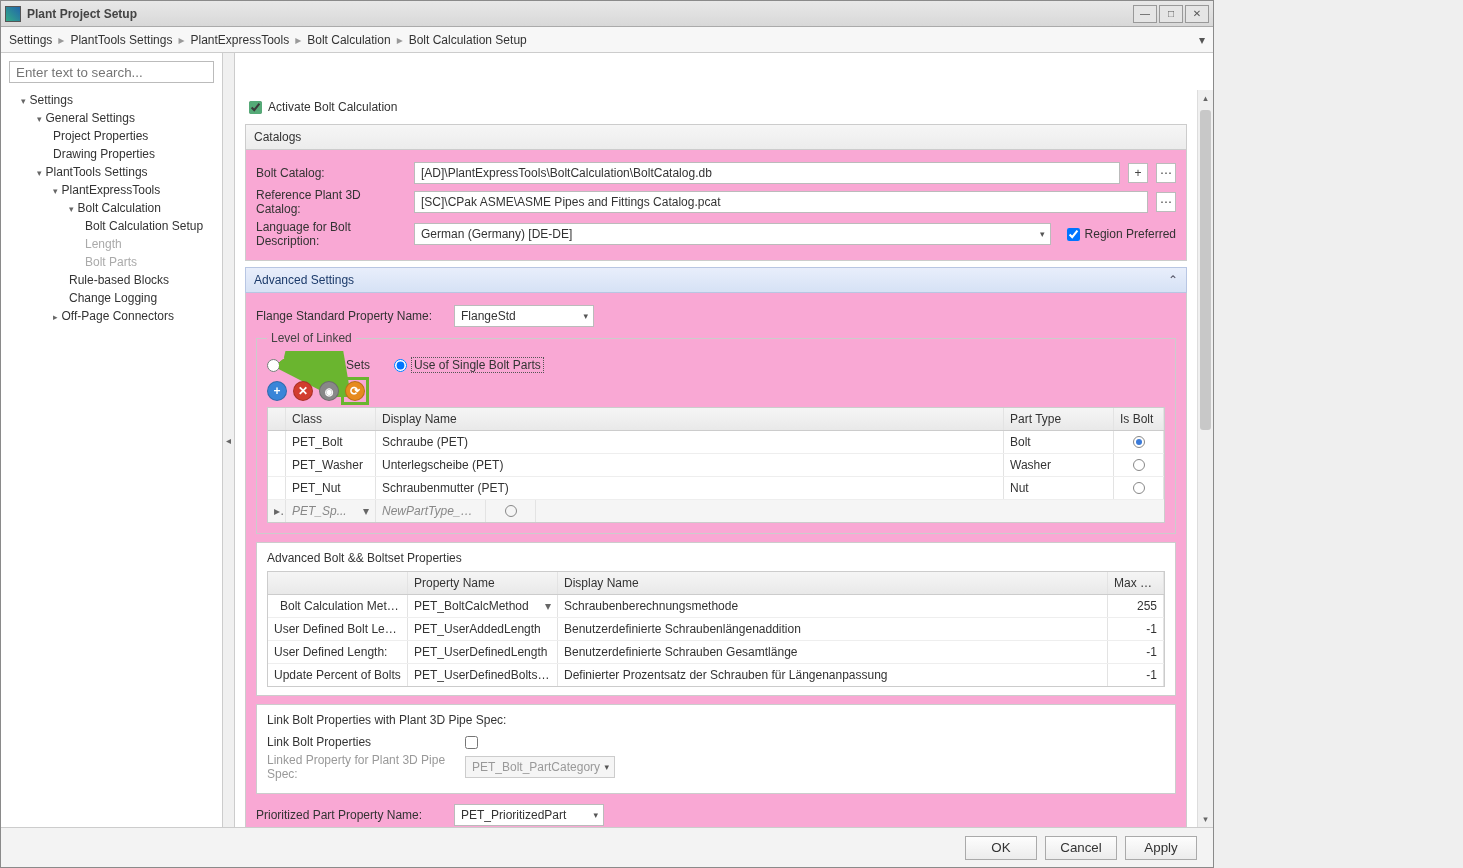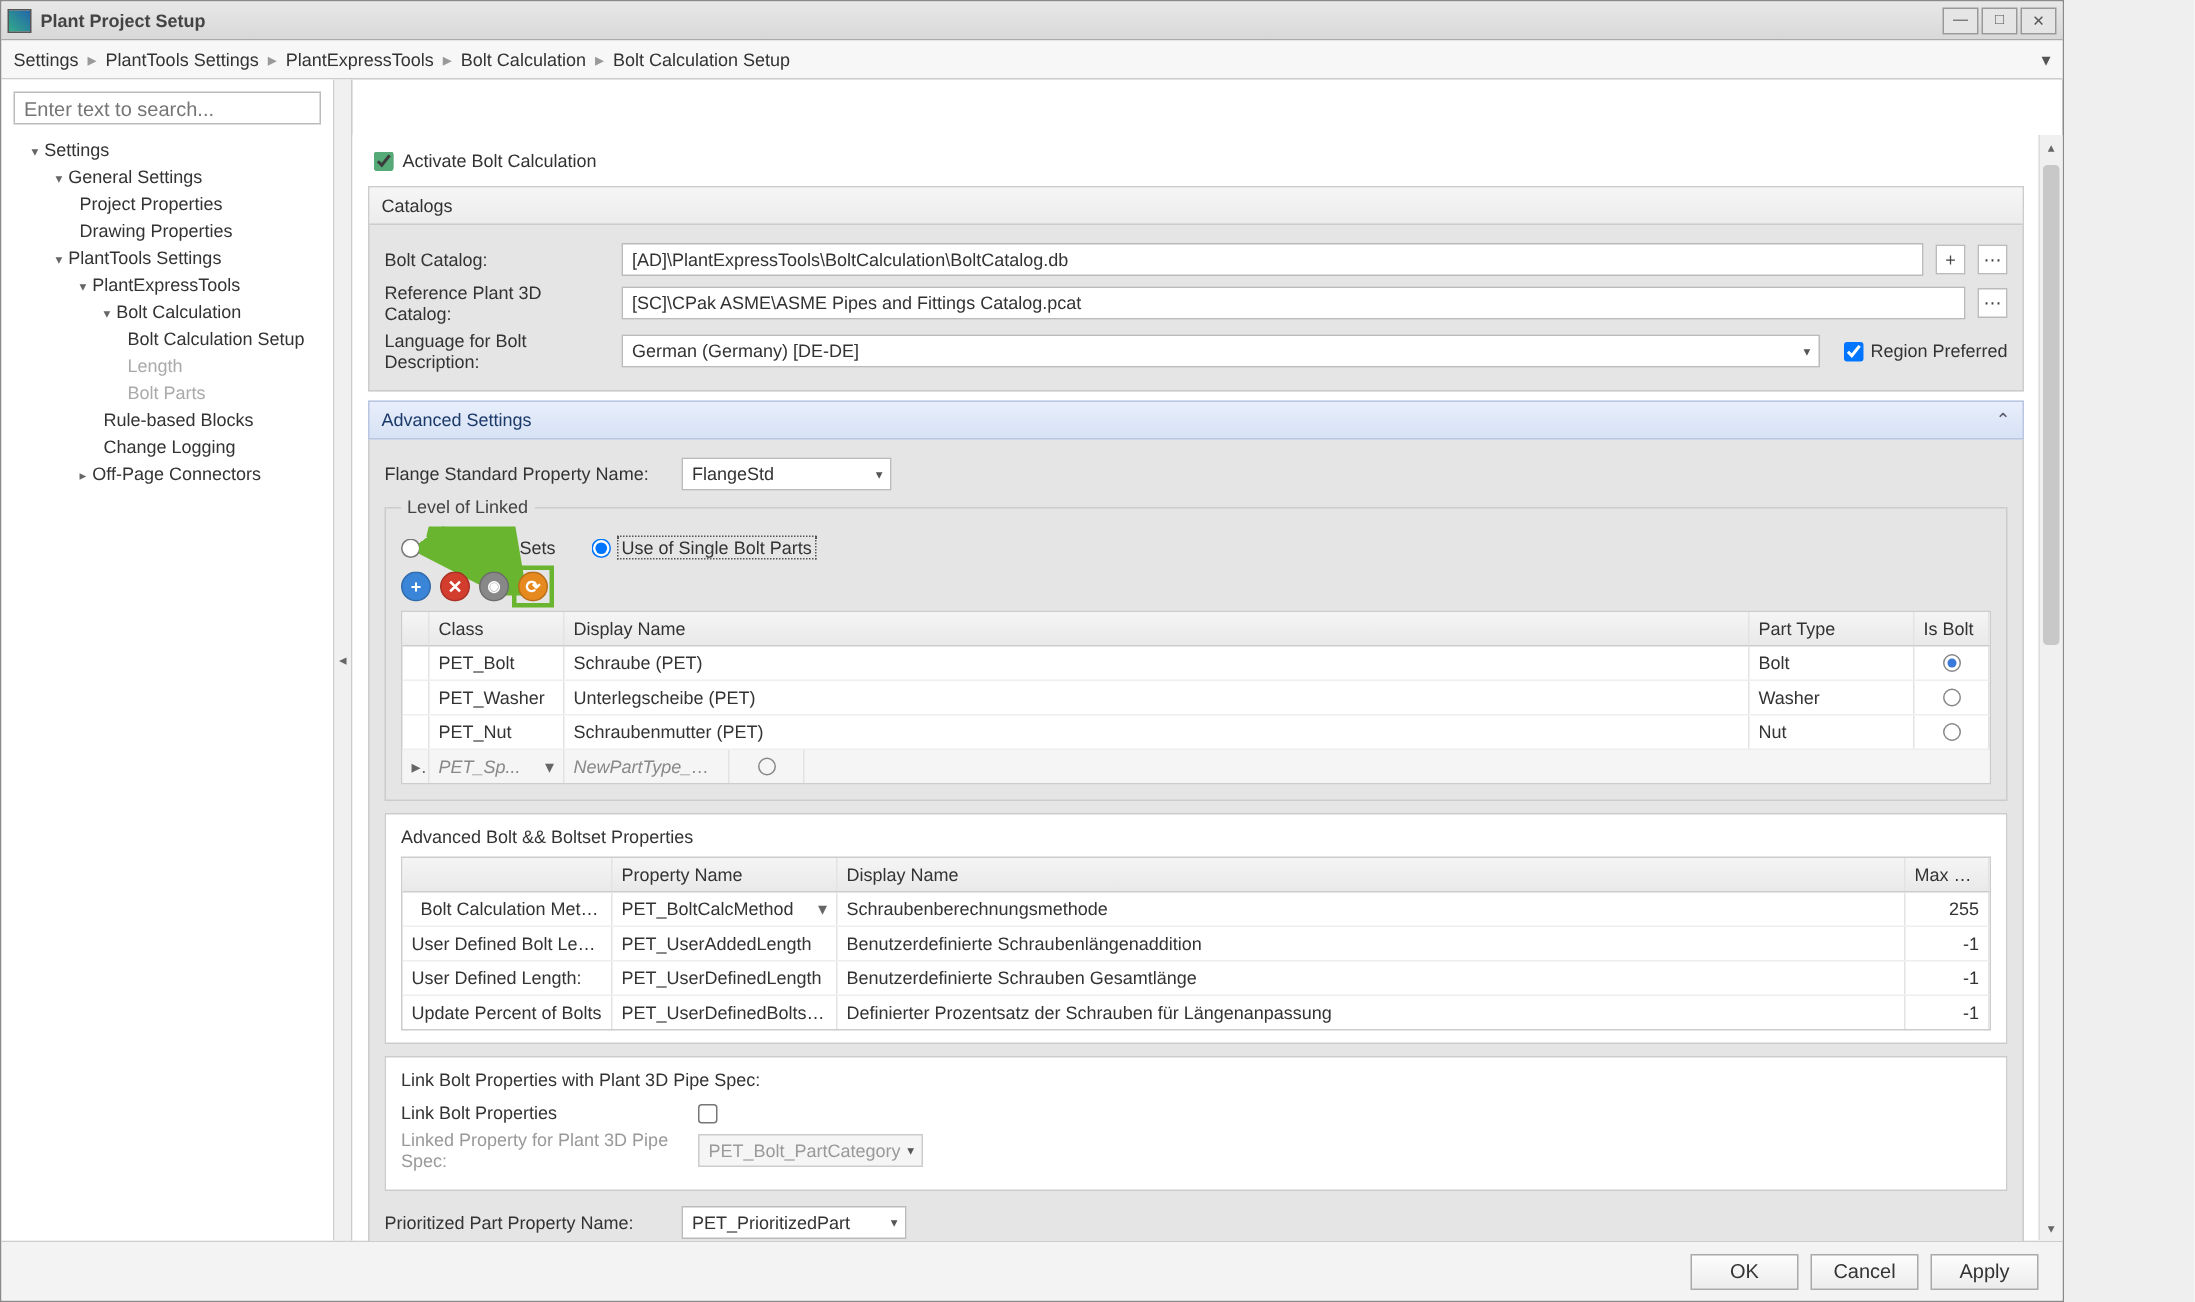--- a/index.html
+++ b/index.html
@@ -4,21 +4,21 @@
 <style>
 * { box-sizing: border-box; margin: 0; padding: 0; }
 body {
   font-family: "Segoe UI", Tahoma, sans-serif;
   font-size: 12px;
   background: #efefef;
   color: #333;
   overflow: hidden;
 }
 .window {
-  width: 1376px; height: 868px;
+  width: 1214px; height: 868px;
   border: 1px solid #8a8a8a;
   background: #fff;
   display: flex; flex-direction: column;
 }
 .titlebar {
   height: 26px;
   background: linear-gradient(#e8e8e8, #d8d8d8);
   border-bottom: 1px solid #aaa;
   display: flex; align-items: center;
   padding: 0 4px;
@@ -79,21 +79,21 @@
   position:absolute; right:0; top:0; bottom:0; width:16px;
   background:#f0f0f0; border-left:1px solid #ddd;
 }
 .scrollbar .arrow { height:16px; display:flex; align-items:center; justify-content:center; color:#666; font-size:9px; }
 .scrollbar .thumb { position:absolute; left:2px; right:2px; top:20px; height:320px; background:#c8c8c8; border-radius:3px; }
 
 .chkline { display:flex; align-items:center; gap:6px; padding:4px 4px; }
 .chkline input[type=checkbox] { accent-color:#5a7; }
 
 .section {
-  border:1px solid #ccc; margin-top:6px; background:#e5e5e5;
+  border:1px solid #ccc; margin-top:6px; background:#f9a8d4;
 }
 .section-hdr {
   background: linear-gradient(#f6f6f6,#ececec);
   border-bottom:1px solid #ccc; padding:5px 8px;
   display:flex; align-items:center;
 }
 .section-hdr.blue {
   background: linear-gradient(#e8eefb,#d6e2f5);
   border:1px solid #b8c6e3;
   color:#1b3a6a;

